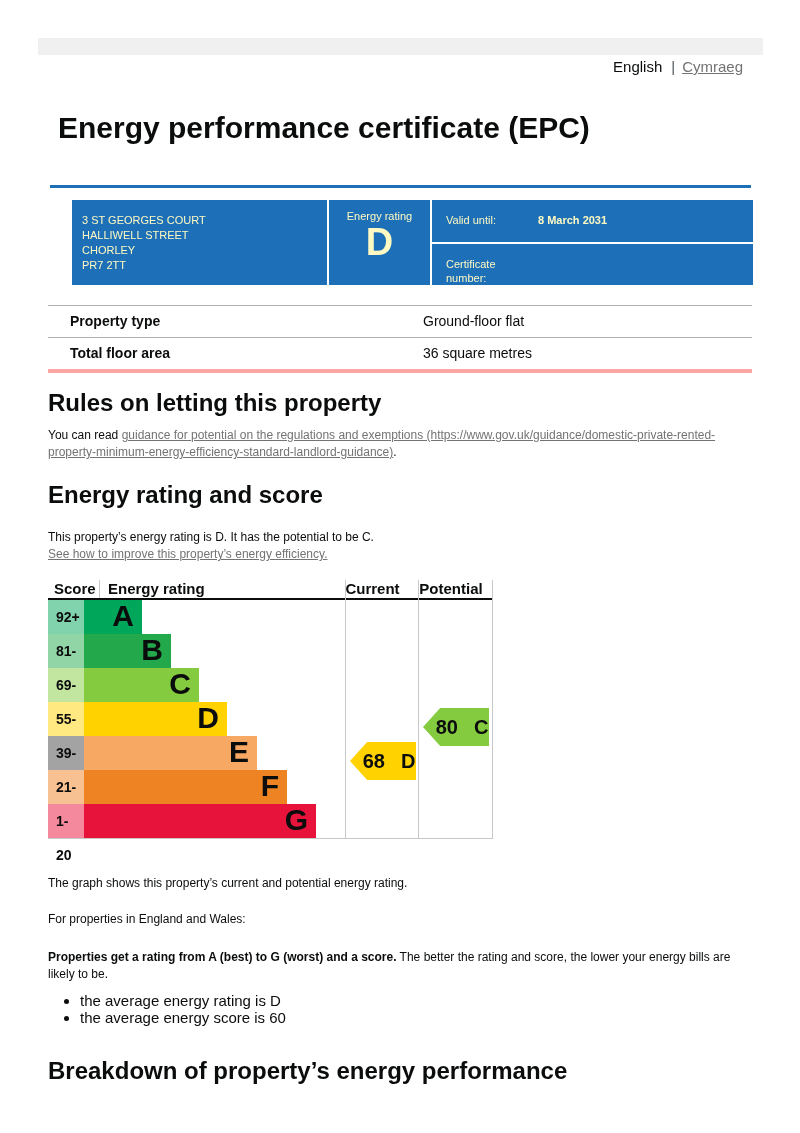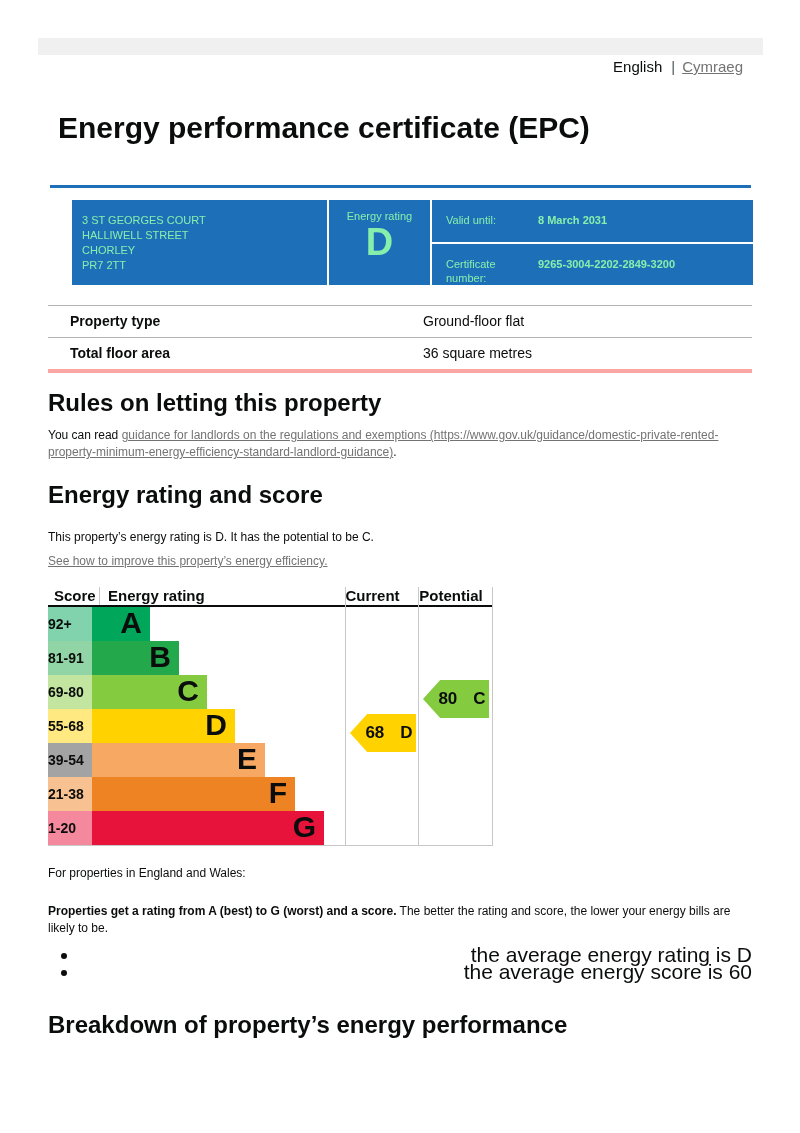--- a/index.html
+++ b/index.html
@@ -15,21 +15,21 @@
   .topbar { margin: 38px 0 0 -10px; width: 725px; height: 17px; background: #f0f0f0; }
 
   .lang-row { margin-top: 3px; text-align: right; padding-right: 9px; font-size: 15px; height: 19px; }
   .lang-row .sep { color: #505a5f; margin: 0 7px 0 9px; }
   a.link { color: #737373; text-decoration: underline; cursor: pointer; }
 
   h1.page-title { margin: 35px 0 0 10px; font-size: 30px; line-height: 32px; font-weight: bold; }
 
   .blue-rule { margin-top: 41px; margin-left: 2px; width: 701px; height: 3px; background: #1d70b8; }
 
-  .banner { margin-top: 12px; width: 705px; height: 85px; display: flex; gap: 2px; color: #86efac; padding-left: 24px; }
+  .banner { margin-top: 12px; width: 705px; height: 85px; display: flex; gap: 2px; color: #fef9c3; padding-left: 24px; }
   .banner > div { background: #1d70b8; }
   .banner-address { width: 255px; padding: 13px 10px 0 10px; font-size: 11px; line-height: 15px; }
   .banner-rating { width: 101px; text-align: center; padding-top: 10px; }
   .banner-rating .rating-label { font-size: 11px; }
   .banner-rating .rating-big { font-size: 38px; font-weight: bold; line-height: 40px; }
   .banner-meta { flex: 1; display: flex; flex-direction: column; gap: 2px; background: #fff !important; }
   .meta-row { flex: 1; background: #1d70b8; display: flex; padding: 13px 0 0 14px; font-size: 11px; line-height: 14px; }
   .meta-label { width: 92px; }
   .meta-value { font-weight: bold; }
 
@@ -40,43 +40,43 @@
 
   h2 { font-size: 24px; line-height: 28px; font-weight: bold; }
   .h2-rules { margin-top: 16px; }
   .h2-rating { margin-top: 20px; }
   .h2-breakdown { margin-top: 31px; }
 
   p.small { font-size: 12px; line-height: 17px; max-width: 690px; }
   .p-rules1 { margin-top: 17px; }
   .p-rules2 { margin-top: 10px; }
   .p-rating { margin-top: 20px; }
-  .p-improve { margin-top: 7px; }
+  .p-improve { margin-top: 0; }
   .p-caption { margin-top: 36px; }
   .p-explainer { margin-top: 21px; }
   .p-intro { margin-top: 19px; }
 
-  ul.bullets { margin: 9px 0 0 0; padding-left: 32px; font-size: 21px; text-align: right; }
+  ul.bullets { margin: 9px 0 0 0; padding-left: 32px; font-size: 15px; }
   ul.bullets li { line-height: 17px; margin-bottom: 0; }
 
   
   .chart { position: relative; margin-top: 17px; width: 445px; border-bottom: 1px solid #c8c8c8; }
   .chart-header { display: flex; height: 20px; border-bottom: 2px solid #0b0c0c; font-weight: bold; font-size: 15px; line-height: 18px; }
   .col-score { width: 52px; padding-left: 6px; border-right: 1px solid #c8c8c8; }
   .col-rating { flex: 1; padding-left: 8px; }
   .col-current { width: 73px; text-align: center; }
   .col-potential { width: 84px; text-align: center; }
   .band-row { display: flex; height: 34px; }
-  .band-score { width: 44px; padding-left: 0; font-weight: bold; font-size: 14px; line-height: 34px; }
+  .band-score { width: 36px; padding-left: 8px; font-weight: bold; font-size: 14px; line-height: 34px; }
   .band-bar { font-weight: bold; font-size: 30px; line-height: 32px; text-align: right; padding-right: 8px; }
   .vline { position: absolute; top: 0; bottom: 0; width: 1px; background: #c8c8c8; }
   .vline-1 { left: 297px; } .vline-2 { left: 370px; } .vline-3 { right: 0; }
   .arrow { position: absolute; width: 66px; height: 38px; display: flex; align-items: center;
-           justify-content: center; gap: 16px; padding-left: 12px; font-weight: bold; font-size: 17px;
-           clip-path: polygon(0 50%, 26% 0, 100% 0, 100% 100%, 26% 100%); }
+           justify-content: center; gap: 16px; padding-left: 12px; font-weight: bold; font-size: 20px;
+           clip-path: polygon(0 50%, 26% 0, 100% 0, 100% 100%, 26% 100%); margin-top: 35px; }
   .arrow-current { left: 302px; }
   .arrow-potential { left: 375px; }
 </style>
 </head>
 <body>
 
 <div class="page">
 
   <div class="topbar"></div>
 
@@ -99,38 +99,37 @@
       <div class="rating-label">Energy rating</div>
       <div class="rating-big">D</div>
     </div>
     <div class="banner-meta">
       <div class="meta-row">
         <div class="meta-label">Valid until:</div>
         <div class="meta-value">8 March 2031</div>
       </div>
       <div class="meta-row">
         <div class="meta-label">Certificate number:</div>
-        <div class="meta-value">9265-3004-2202-2849-3200</div>
       </div>
     </div>
   </div>
 
   <div class="prop-table">
     <div class="prop-row">
       <div class="prop-label">Property type</div>
       <div class="prop-value">Ground-floor flat</div>
     </div>
     <div class="prop-row">
       <div class="prop-label">Total floor area</div>
       <div class="prop-value">36 square metres</div>
     </div>
   </div>
 
   <h2 class="h2-rules">Rules on letting this property</h2>
-  <p class="small p-rules2"><span>You can read </span><a class="link">guidance for landlords on the regulations and exemptions (https://www.gov.uk/guidance/domestic-private-rented-property-minimum-energy-efficiency-standard-landlord-guidance)</a><span>.</span></p>
+  <p class="small p-rules2"><span>You can read </span><a class="link">guidance for potential on the regulations and exemptions (https://www.gov.uk/guidance/domestic-private-rented-property-minimum-energy-efficiency-standard-landlord-guidance)</a><span>.</span></p>
 
   <h2 class="h2-rating">Energy rating and score</h2>
   <p class="small p-rating">This property’s energy rating is D. It has the potential to be C.</p>
   <p class="small p-improve"><a class="link">See how to improve this property’s energy efficiency.</a></p>
 
   <div class="chart" id="epc-chart">
     <div class="chart-header">
       <div class="col-score">Score</div>
       <div class="col-rating">Energy rating</div>
       <div class="col-current">Current</div>
@@ -172,20 +171,21 @@
   <div class="arrow arrow-current" style="background: rgb(255, 210, 0); top: 127px;">
         <span>68</span>
         <span>D</span>
       </div>
       <div class="arrow arrow-potential" style="background: rgb(132, 203, 64); top: 93px;">
         <span>80</span>
         <span>C</span>
       </div>
     </div>
 
+  <p class="small p-caption">The graph shows this property’s current and potential energy rating.</p>
   <p class="small p-intro">For properties in England and Wales:</p>
   <p class="small p-explainer"><strong>Properties get a rating from A (best) to G (worst) and a score.</strong><span> The better the rating and score, the lower your energy bills are likely to be.</span></p>
   <ul class="bullets">
     <li>the average energy rating is D</li>
     <li>the average energy score is 60</li>
   </ul>
 
   <h2 class="h2-breakdown">Breakdown of property’s energy performance</h2>
 
 </div>

